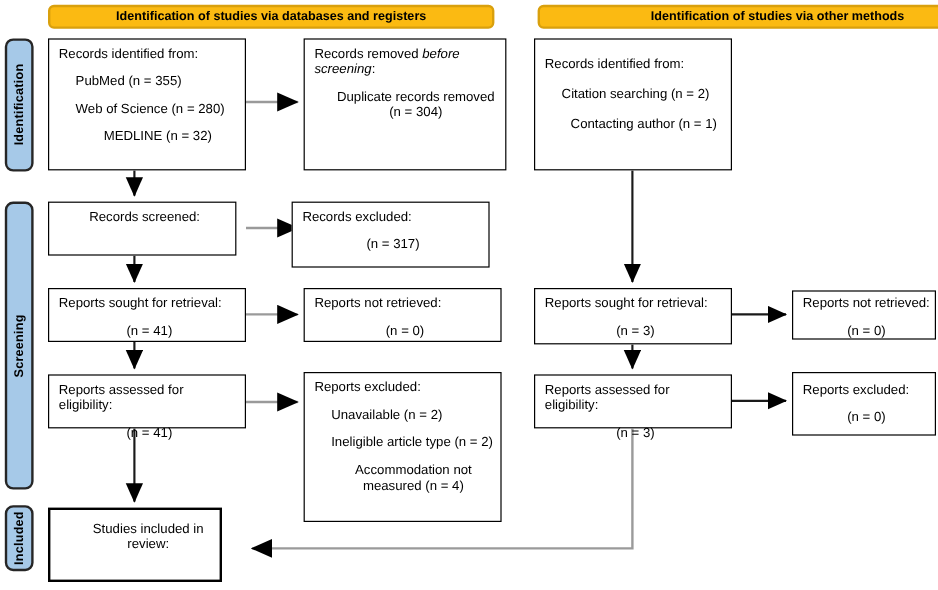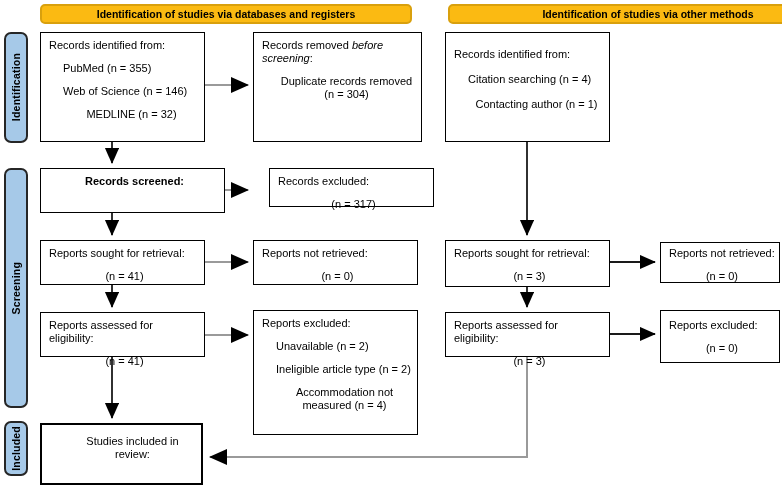--- a/index.html
+++ b/index.html
@@ -88,34 +88,34 @@
   <div class="stage" style="left:4px;top:168px;height:240px;">
     <span>Screening</span>
   </div>
   <div class="stage" style="left:4px;top:421px;height:55px;">
     <span>Included</span>
   </div>
 
   <div class="box" style="left:40px;top:32px;width:165px;height:110px;">
     <p>Records identified from:</p>
     <p class="indent">PubMed (n = 355)</p>
-    <p class="indent">Web of Science (n = 146)</p>
+    <p class="indent">Web of Science (n = 280)</p>
     <p class="indent">MEDLINE (n = 32)</p>
   </div>
 
   <div class="box" style="left:253px;top:32px;width:169px;height:110px;">
     <p><span>Records removed </span><i>before screening</i><span>:</span></p>
     <p class="indent">Duplicate records removed (n = 304)</p>
   </div>
 
-  <div class="box" style="left:40px;top:168px;width:185px;height:45px;font-weight:bold;">
+  <div class="box" style="left:40px;top:168px;width:157px;height:45px;">
     <p>Records screened:</p>
   </div>
 
-  <div class="box" style="left:269px;top:168px;width:165px;height:39px;">
+  <div class="box" style="left:243px;top:168px;width:165px;height:55px;">
     <p>Records excluded:</p>
     <p>(n = 317)</p>
   </div>
 
   <div class="box" style="left:40px;top:240px;width:165px;height:45px;">
     <p>Reports sought for retrieval:</p>
     <p>(n = 41)</p>
   </div>
 
   <div class="box" style="left:253px;top:240px;width:165px;height:45px;">
@@ -128,27 +128,27 @@
     <p>(n = 41)</p>
   </div>
 
   <div class="box" style="left:253px;top:310px;width:165px;height:125px;">
     <p>Reports excluded:</p>
     <p class="indent">Unavailable (n = 2)</p>
     <p class="indent">Ineligible article type (n = 2)</p>
     <p class="indent">Accommodation not measured (n = 4)</p>
   </div>
 
-  <div class="box thick gap-lg" style="left:40px;top:423px;width:163px;height:62px;padding-top:10px;padding-left:26px;">
+  <div class="box thick gap-lg" style="left:40px;top:423px;width:145px;height:62px;padding-top:10px;padding-left:26px;">
     <p>Studies included in review:</p>
   </div>
 
   <div class="box pad-top gap-lg" style="left:445px;top:32px;width:165px;height:110px;">
     <p>Records identified from:</p>
-    <p class="indent">Citation searching (n = 4)</p>
+    <p class="indent">Citation searching (n = 2)</p>
     <p class="indent">Contacting author (n = 1)</p>
   </div>
 
   <div class="box" style="left:445px;top:240px;width:165px;height:47px;">
     <p>Reports sought for retrieval:</p>
     <p>(n = 3)</p>
   </div>
 
   <div class="box" style="left:660px;top:242px;width:120px;height:41px;padding-top:4px;">
     <p>Reports not retrieved:</p>

